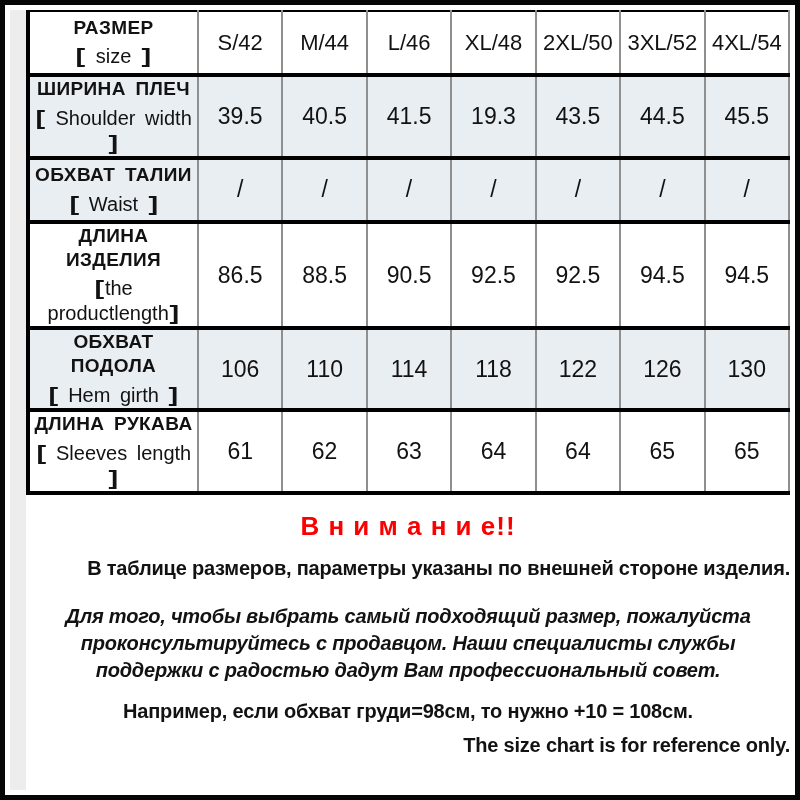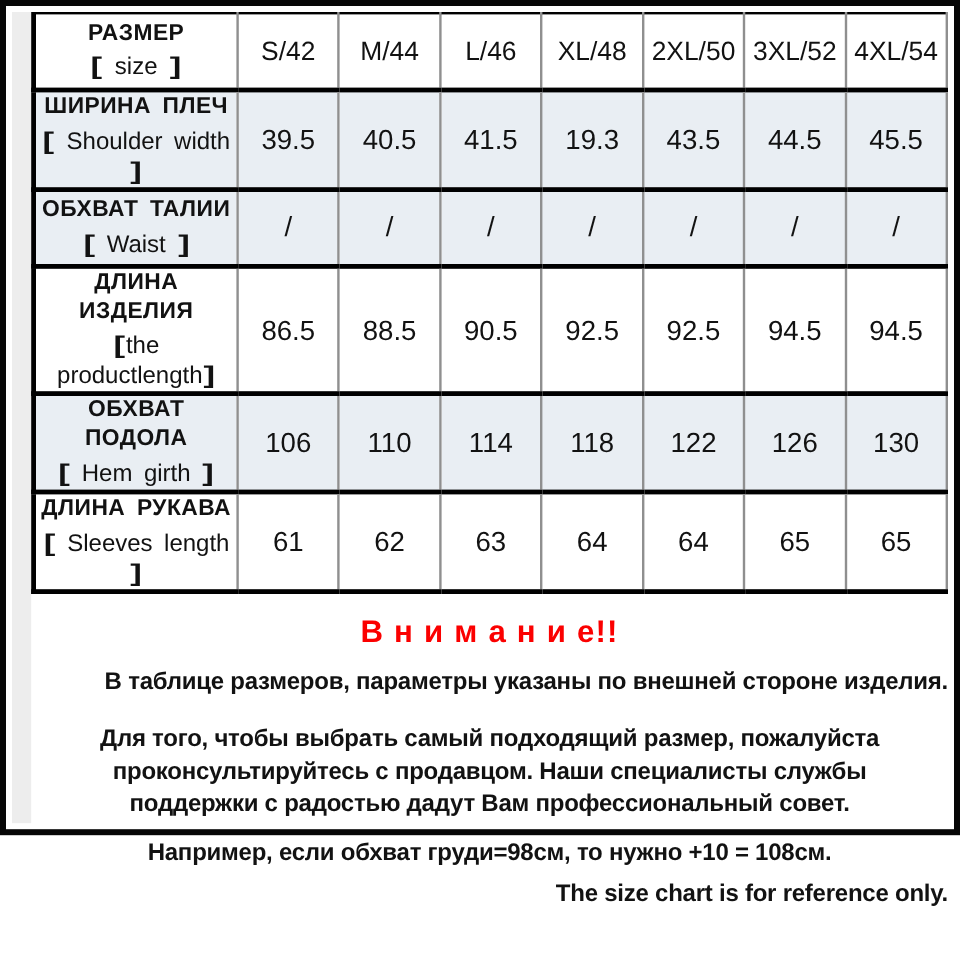--- a/index.html
+++ b/index.html
@@ -4,21 +4,21 @@
 <style>
   * { box-sizing: border-box; }
   html, body { margin: 0; padding: 0; }
   body {
     width: 800px; height: 800px; position: relative;
     background: #ffffff; color: #121212;
     font-family: "Liberation Sans", "DejaVu Sans", sans-serif;
     overflow: hidden;
   }
   .frame {
-    position: absolute; inset: 0; width: 800px; height: 696px;
+    position: absolute; inset: 0; width: 800px; height: 800px;
     border: 5px solid #060606; background: #ffffff;
   }
   .gutter {
     position: absolute; left: 5px; top: 5px; bottom: 5px; width: 16px;
     background: var(--gutter, #ededed);
   }
   .content {
     position: absolute; left: 21px; top: 5px; right: 5px; bottom: 5px;
   }
   table.size-table {
@@ -55,21 +55,21 @@
   .notes { padding-top: 8px; text-align: center; }
   .notes-title {
     color: var(--red, #fb0000); font-size: 26px; font-weight: bold;
     letter-spacing: 1px; margin: 8px 0 13px 0;
   }
   .note-p {
     font-weight: bold; white-space: pre-line; letter-spacing: -0.2px;
     margin: 0 auto; font-size: 20px; line-height: 27px;
   }
   .mb-lg { margin-bottom: 21px; text-align: right; }
-  .mb-md { margin-bottom: 14px; }
+  .mb-md { margin-bottom: 14px; font-style: italic; }
   .mb-sm { margin-bottom: 7px; text-align: center; }
 </style>
 </head>
 <body>
 
 <div class="frame">
   <div class="gutter"></div>
   <div class="content">
 
     <table class="size-table">

